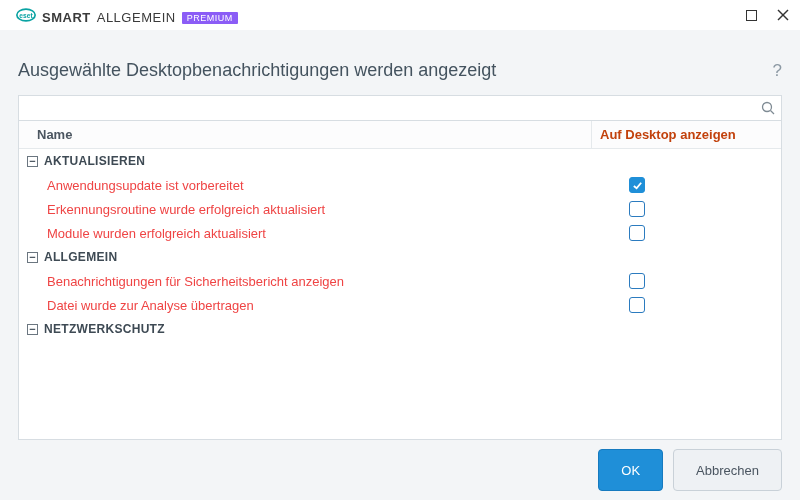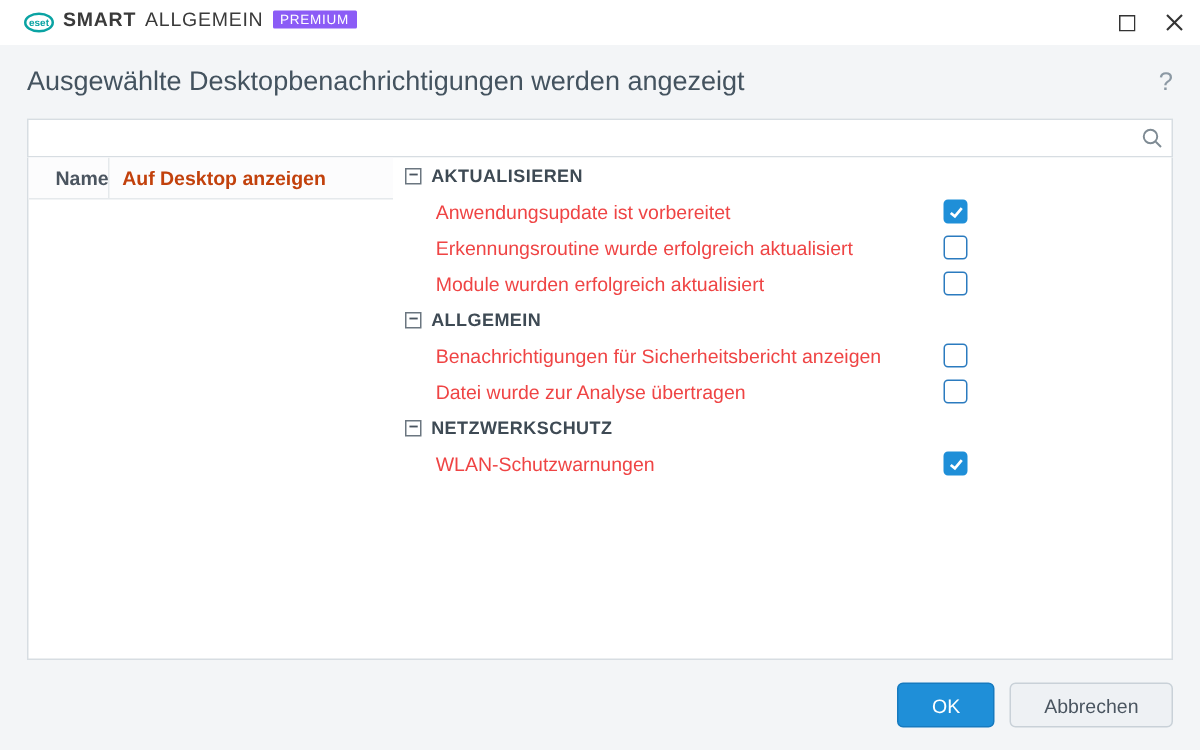--- a/index.html
+++ b/index.html
@@ -1,47 +1,47 @@
 <!DOCTYPE html>
 <html><head>
 <meta charset="utf-8">
 <style>
   * { box-sizing: border-box; }
   html, body { margin:0; padding:0; width:800px; height:500px; font-family: "Segoe UI", Arial, sans-serif; font-size:13px; color:#4a4a4a; background:#fff; overflow:hidden; }
   .titlebar { height:30px; display:flex; align-items:center; padding:0 8px 0 16px; }
-  .brand { display:flex; align-items:flex-start; gap:6px; }
+  .brand { display:flex; align-items:flex-end; gap:6px; }
   .brand-logo { width:20px; height:20px; }
   .brand-text { font-size:13px; letter-spacing:0.5px; color:#3a3a3a; font-weight:400; display:flex; align-items:center; gap:6px;}
   .brand-text .bold { font-weight:600; }
   .brand-badge { background:#8b5cf6; color:#fff; font-size:9px; padding:1px 5px; border-radius:1px; letter-spacing:0.5px;}
   .winctrls { margin-left:auto; display:flex; gap:14px; align-items:center; }
   .winctrls span { width:18px; height:18px; display:flex; align-items:center; justify-content:center; color:#333; }
   .body { background:#f3f5f7; height:470px; padding:14px 18px 12px 18px; display:flex; flex-direction:column; }
-  .header-row { display:flex; align-items:center; }
+  .header-row { display:flex; align-items:center;margin-top:16px; }
   .page-title { font-size:18px; color:#44535f; font-weight:400; }
   .help { margin-left:auto; color:#8c99a4; font-size:17px; }
   .searchbar { margin-top:14px; height:26px; background:#fff; border:1px solid #d7dde2; display:flex; align-items:center; }
   .searchbar input { flex:1; border:none; outline:none; padding:0 8px; font-size:13px; background:transparent;}
   .searchbar .sicon { width:26px; display:flex; align-items:center; justify-content:center; color:#7f8b94;}
-  .table { margin-top:0; border:1px solid #d7dde2; border-top:none; background:#fff; flex:1; display:flex; flex-direction:row; overflow:hidden;}
+  .table { margin-top:0; border:1px solid #d7dde2; border-top:none; background:#fff; flex:1; display:flex; flex-direction:column; overflow:hidden;}
   .thead { display:flex; height:28px; align-items:center; background:#fcfcfd; border-bottom:1px solid #e5e9ec; }
   .th-name { flex:1; padding-left:18px; font-weight:600; color:#4b5560; }
   .th-desk { width:190px; font-weight:600; color:#c2410c; border-left:1px solid #e5e9ec; height:100%; display:flex; align-items:center; padding-left:8px;}
   .rows { flex:1; overflow:auto; }
   .grp { height:24px; display:flex; align-items:center; padding-left:8px; gap:6px; color:#3e4a54; font-weight:700; letter-spacing:0.3px; font-size:12px;}
   .grp .collapse { width:11px; height:11px; border:1px solid #6b7680; display:flex; align-items:center; justify-content:center; font-size:11px; line-height:1; color:#4a5560; background:#fff;}
   .row { height:24px; display:flex; align-items:center; }
   .row .cell-name { flex:1; padding-left:28px; color:#ef4444; }
   .row .cell-chk { width:190px; display:flex; align-items:center; padding-left:38px;}
   .chk { width:16px; height:16px; border:1.5px solid #2b7bbf; border-radius:3px; background:#fff; display:flex; align-items:center; justify-content:center;}
   .chk.on { background:#1f8fd8; border-color:#1f8fd8;}
   .chk.on svg { display:block; }
   .chk svg { display:none; }
   .footer { height:48px; display:flex; align-items:center; justify-content:flex-end; gap:10px; padding-top:12px;}
-  .btn { height:30px; padding:0 22px; border-radius:4px; font-size:13px; display:flex; align-items:center; justify-content:center; cursor:pointer; border:1px solid transparent;}
+  .btn { height:42px; padding:0 22px; border-radius:4px; font-size:13px; display:flex; align-items:center; justify-content:center; cursor:pointer; border:1px solid transparent;}
   .btn-primary { background:#1f8fd8; color:#fff; border-color:#167abf;}
   .btn-secondary { background:#eef1f4; color:#4a5560; border:1px solid #c9d1d8;}
 </style>
 </head>
 <body>
 
 <div class="titlebar">
   <div class="brand">
     <svg class="brand-logo" viewBox="0 0 24 24">
         <ellipse cx="12" cy="12" rx="11" ry="7" fill="none" stroke="#0aa3a3" stroke-width="2"></ellipse>
@@ -129,30 +129,20 @@
         <div class="row">
           <div class="cell-name">Datei wurde zur Analyse übertragen</div>
           <div class="cell-chk">
             <span class="chk"></span>
           </div>
         </div>
         <div class="grp">
           <span class="collapse">−</span>
           <span>NETZWERKSCHUTZ</span>
         </div>
-        <div class="row">
-          <div class="cell-name">WLAN-Schutzwarnungen</div>
-          <div class="cell-chk">
-            <span class="chk on">
-              <svg width="11" height="11" viewBox="0 0 12 12">
-                <polyline points="2,6.5 5,9 10,3" fill="none" stroke="#fff" stroke-width="2"></polyline>
-              </svg>
-            </span>
-          </div>
-        </div>
       </div>
   </div>
 
   <div class="footer">
     <div class="btn btn-primary">OK</div>
     <div class="btn btn-secondary">Abbrechen</div>
   </div>
 </div>
 
 </body></html>

